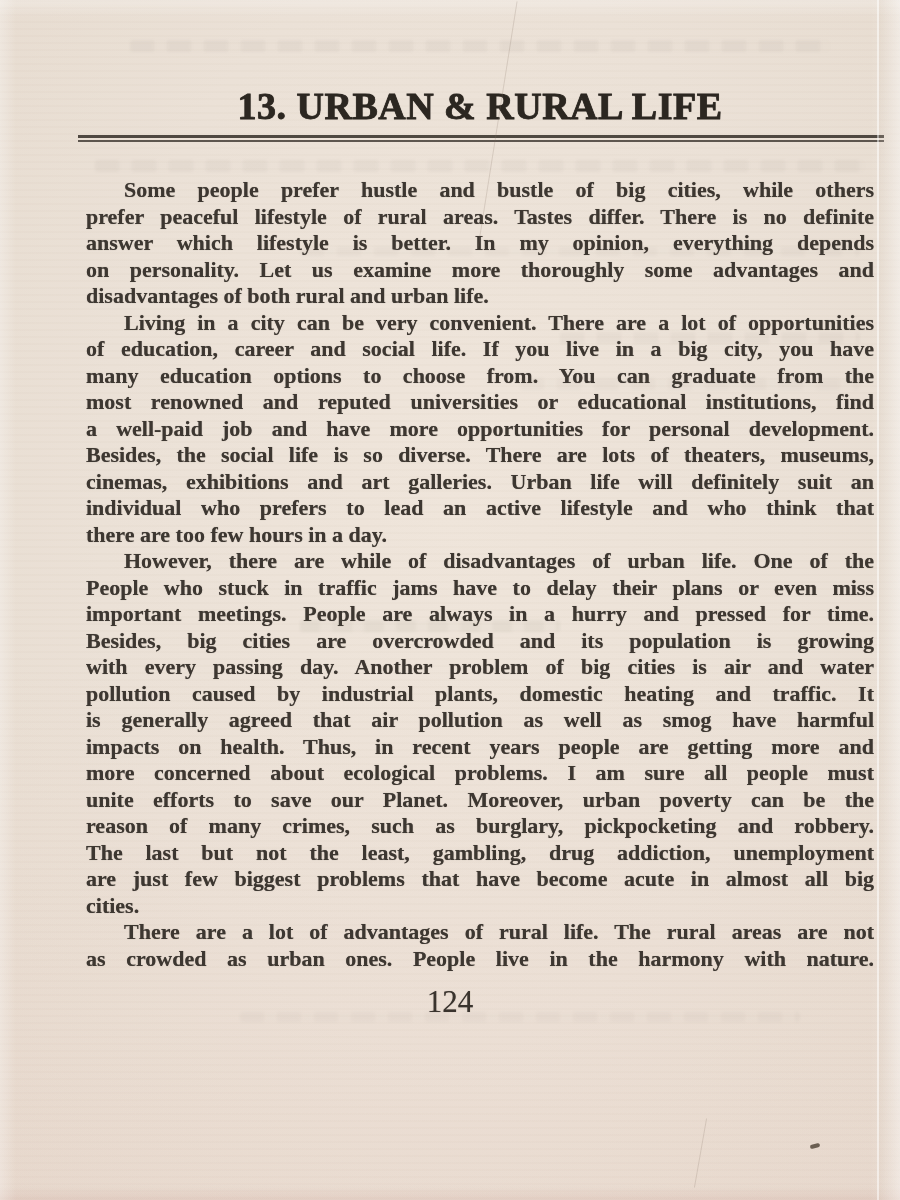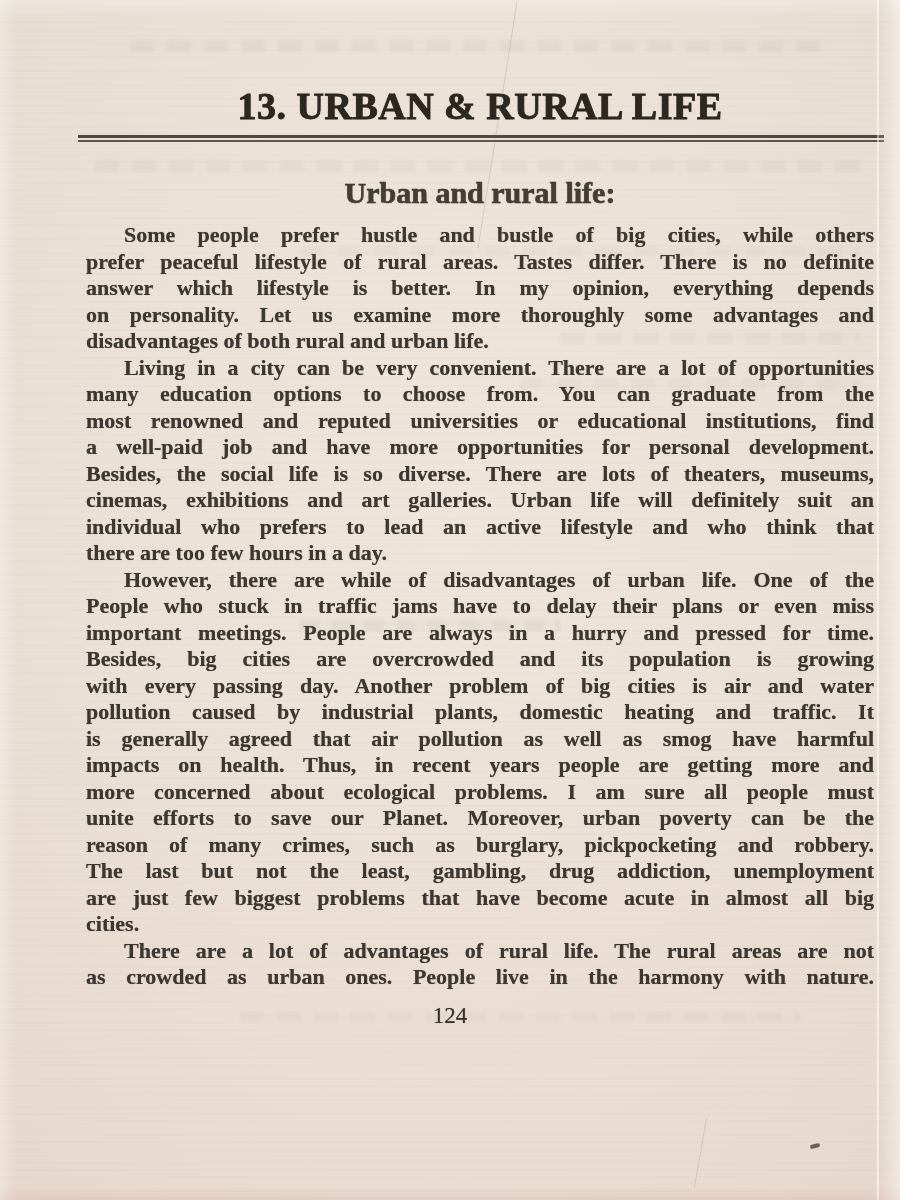--- a/index.html
+++ b/index.html
@@ -82,21 +82,21 @@
     white-space: nowrap;
     font-weight: bold;
   }
   .body-text .line.first { text-indent: 38px; }
   .body-text .line.end { text-align-last: left; white-space: normal; }
 
   .page-number {
     margin-top: 12px;
     width: 900px;
     text-align: center;
-    font-size: 23px;
+    font-size: 31px;
     color: #3a342e;
     text-shadow: 0 0 0.7px rgba(58,52,46,0.6);
   }
 
   
   .ghost {
     position: absolute;
     height: 12px;
     background: repeating-linear-gradient(90deg,
       rgba(108,98,90,0.11) 0 24px, rgba(108,98,90,0.02) 24px 37px);
@@ -146,30 +146,30 @@
   <div class="ghost g6"></div>
   <div class="ghost g7"></div>
   <div class="crease1"></div>
   <div class="crease2"></div>
   <div class="speck"></div>
 
   <h1 class="chapter-title">13. URBAN &amp; RURAL LIFE</h1>
   <div class="rule"></div>
 
   <div class="essay-title">
-    <div>Urban and rural life:</div>
   </div>
 
   <div class="body-text" id="body-text">
       <div class="line first">Some people prefer hustle and bustle of big cities, while others</div>
       <div class="line">prefer peaceful lifestyle of rural areas. Tastes differ. There is no definite</div>
       <div class="line">answer which lifestyle is better. In my opinion, everything depends</div>
       <div class="line">on personality. Let us examine more thoroughly some advantages and</div>
       <div class="line end">disadvantages of both rural and urban life.</div>
       <div class="line first">Living in a city can be very convenient. There are a lot of opportunities</div>
+      <div class="line">of education, career and social life. If you live in a big city, you have</div>
       <div class="line">many education options to choose from. You can graduate from the</div>
       <div class="line">most renowned and reputed universities or educational institutions, find</div>
       <div class="line">a well-paid job and have more opportunities for personal development.</div>
       <div class="line">Besides, the social life is so diverse. There are lots of theaters, museums,</div>
       <div class="line">cinemas, exhibitions and art galleries. Urban life will definitely suit an</div>
       <div class="line">individual who prefers to lead an active lifestyle and who think that</div>
       <div class="line end">there are too few hours in a day.</div>
       <div class="line first">However, there are while of disadvantages of urban life. One of the</div>
       <div class="line">People who stuck in traffic jams have to delay their plans or even miss</div>
       <div class="line">important meetings. People are always in a hurry and pressed for time.</div>

